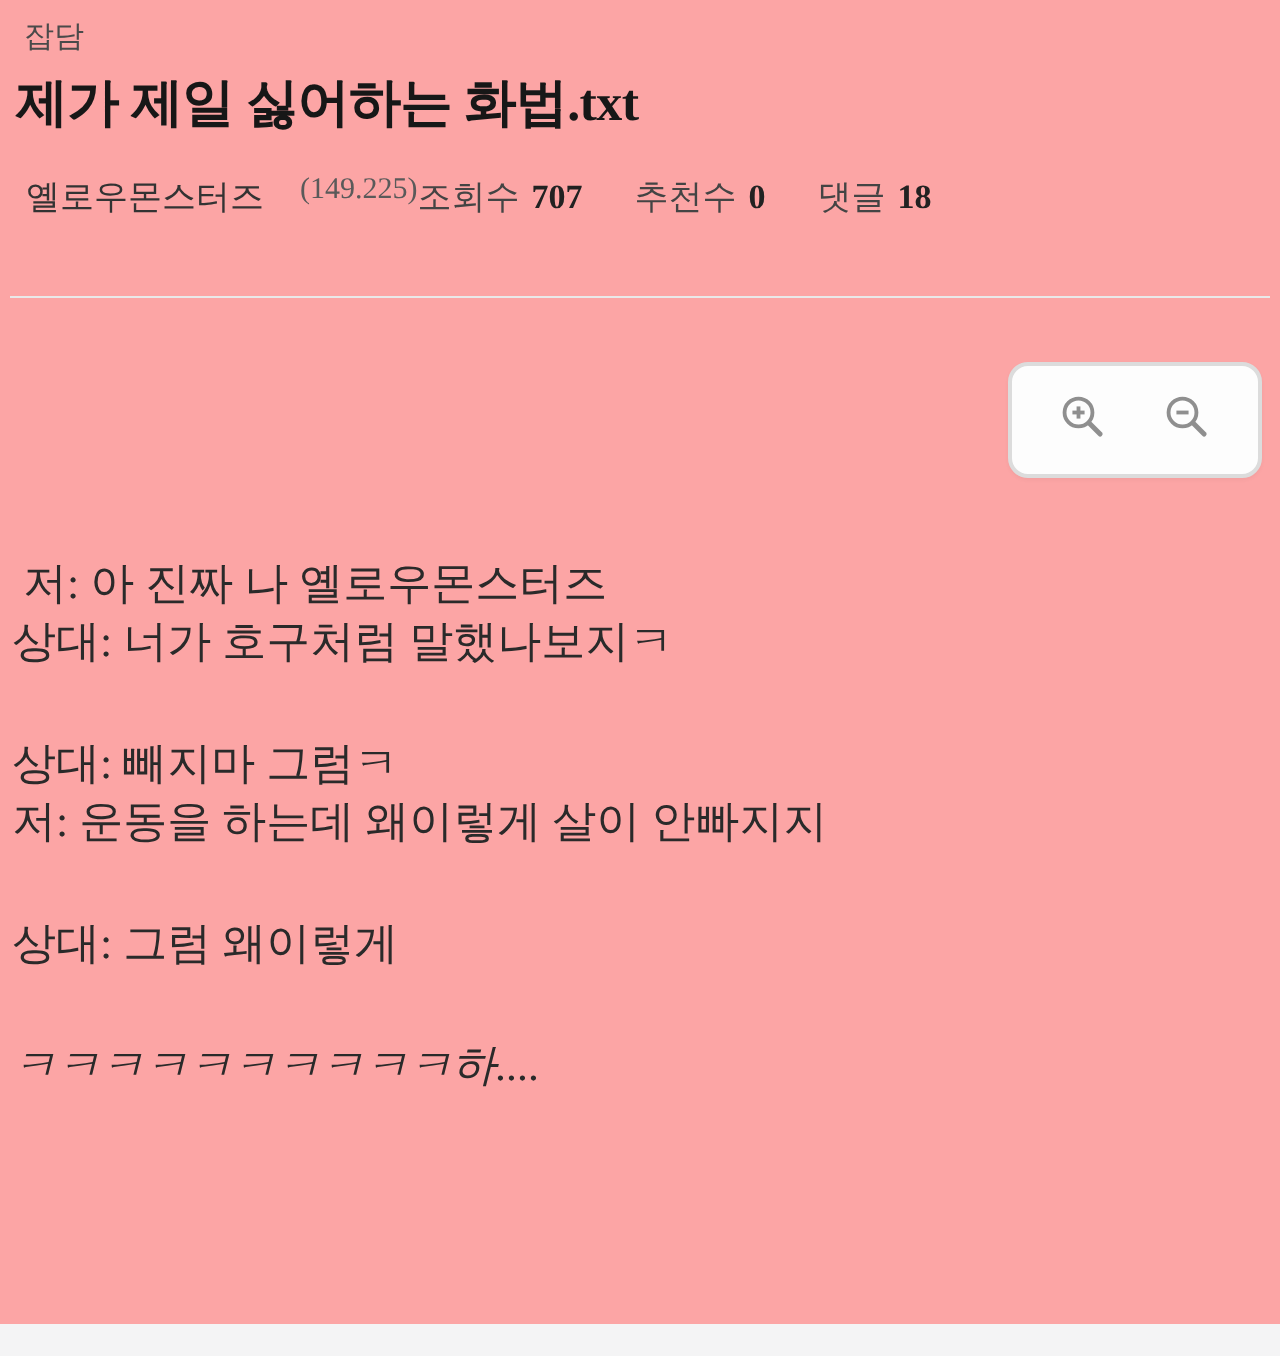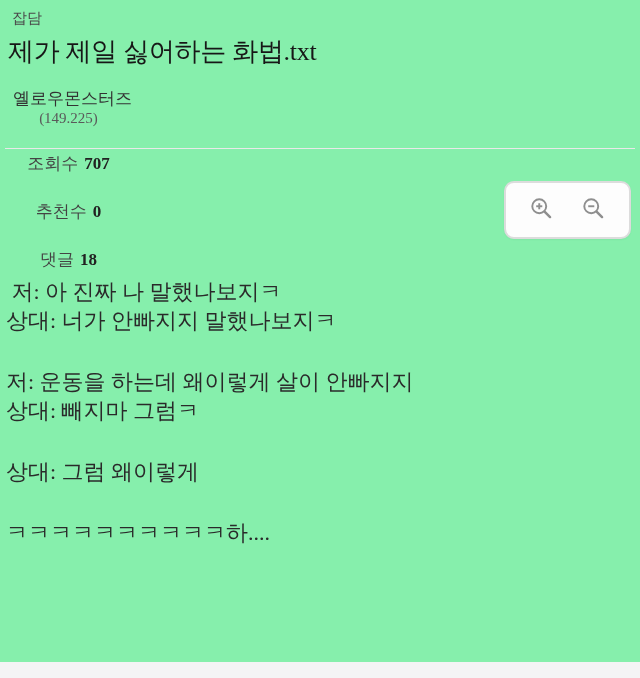--- a/index.html
+++ b/index.html
@@ -1,56 +1,55 @@
 <!DOCTYPE html>
 <html><head>
 <meta charset="utf-8">
 <style>
   * { margin: 0; padding: 0; box-sizing: border-box; }
   html, body { background: #ffffff; }
   .page {
     position: relative;
     width: 640px;
     height: 678px;
-    background: #86efac;
+    background: #fca5a5;
     overflow: hidden;
     font-family: "Liberation Serif", "DejaVu Serif", serif;
     padding-left: 12px;
   }
   .post-category {
     position: absolute;
     left: 12px;
     top: 9px;
     font-size: 15px;
     color: #4a4a4a;
   }
   .post-title {
     position: absolute;
     left: 8px;
     top: 34px;
     font-size: 26px;
-    font-weight: 400;
+    font-weight: 700;
     color: #171717;
     letter-spacing: -0.3px;
     white-space: nowrap;
   }
   .post-meta {
     position: absolute;
     left: 13px;
     top: 87px;
     display: flex;
-    align-items: center;
+    align-items: flex-start;
     font-size: 17px;
     color: #3d3d3d;
     white-space: nowrap;
-    flex-direction: column;
   }
   .author-name { margin-right: 18px; color: #333333; }
-  .author-ip { font-size: 15px; color: #5a5a5a; margin-right: 26px; }
-  .stat { margin-right: 26px; color: #444444; margin-top: 25px; }
+  .author-ip { font-size: 15px; color: #5a5a5a; }
+  .stat { margin-right: 26px; color: #444444; }
   .stat-value { font-weight: 700; color: #222222; margin-left: 6px; }
   .header-divider {
     position: absolute;
     left: 5px;
     right: 5px;
     top: 148px;
     height: 1px;
     background: #e9e9e9;
   }
   .zoom-controls {
@@ -80,21 +79,21 @@
     position: absolute;
     left: 6px;
     top: 277px;
     right: 6px;
     font-size: 22px;
     line-height: 29px;
     color: #2a2a2a;
   }
   .para { margin-bottom: 32px; }
   .line { white-space: pre-wrap; }
-  .closing-line { white-space: pre-wrap; }
+  .closing-line { white-space: pre-wrap; font-style: italic; }
   .footer-bar {
     position: absolute;
     left: 0;
     right: 0;
     bottom: 0;
     height: 16px;
     background: #f4f4f5;
   }
 </style>
 </head>
@@ -139,26 +138,26 @@
           <circle cx="10" cy="10" r="6.2" fill="none" stroke="#8f8f8f" stroke-width="1.7"></circle>
           <line x1="14.7" y1="14.7" x2="19.6" y2="19.6" stroke="#8f8f8f" stroke-width="2.2" stroke-linecap="round"></line>
           <line x1="7.3" y1="10" x2="12.7" y2="10" stroke="#8f8f8f" stroke-width="1.7"></line>
         </svg>
       </span>
     </button>
   </div>
 
   <div class="post-body">
     <div class="para">
-      <div class="line"> 저: 아 진짜 나 말했나보지ㅋ</div>
-      <div class="line">상대: 너가 안빠지지 말했나보지ㅋ</div>
+      <div class="line"> 저: 아 진짜 나 옐로우몬스터즈</div>
+      <div class="line">상대: 너가 호구처럼 말했나보지ㅋ</div>
     </div>
     <div class="para">
+      <div class="line">상대: 빼지마 그럼ㅋ</div>
       <div class="line">저: 운동을 하는데 왜이렇게 살이 안빠지지</div>
-      <div class="line">상대: 빼지마 그럼ㅋ</div>
     </div>
     <div class="para">
       <div class="line">상대: 그럼 왜이렇게</div>
     </div>
     <div class="closing-line">ㅋㅋㅋㅋㅋㅋㅋㅋㅋㅋ하....</div>
   </div>
 
   <div class="footer-bar"></div>
 
 </div>

